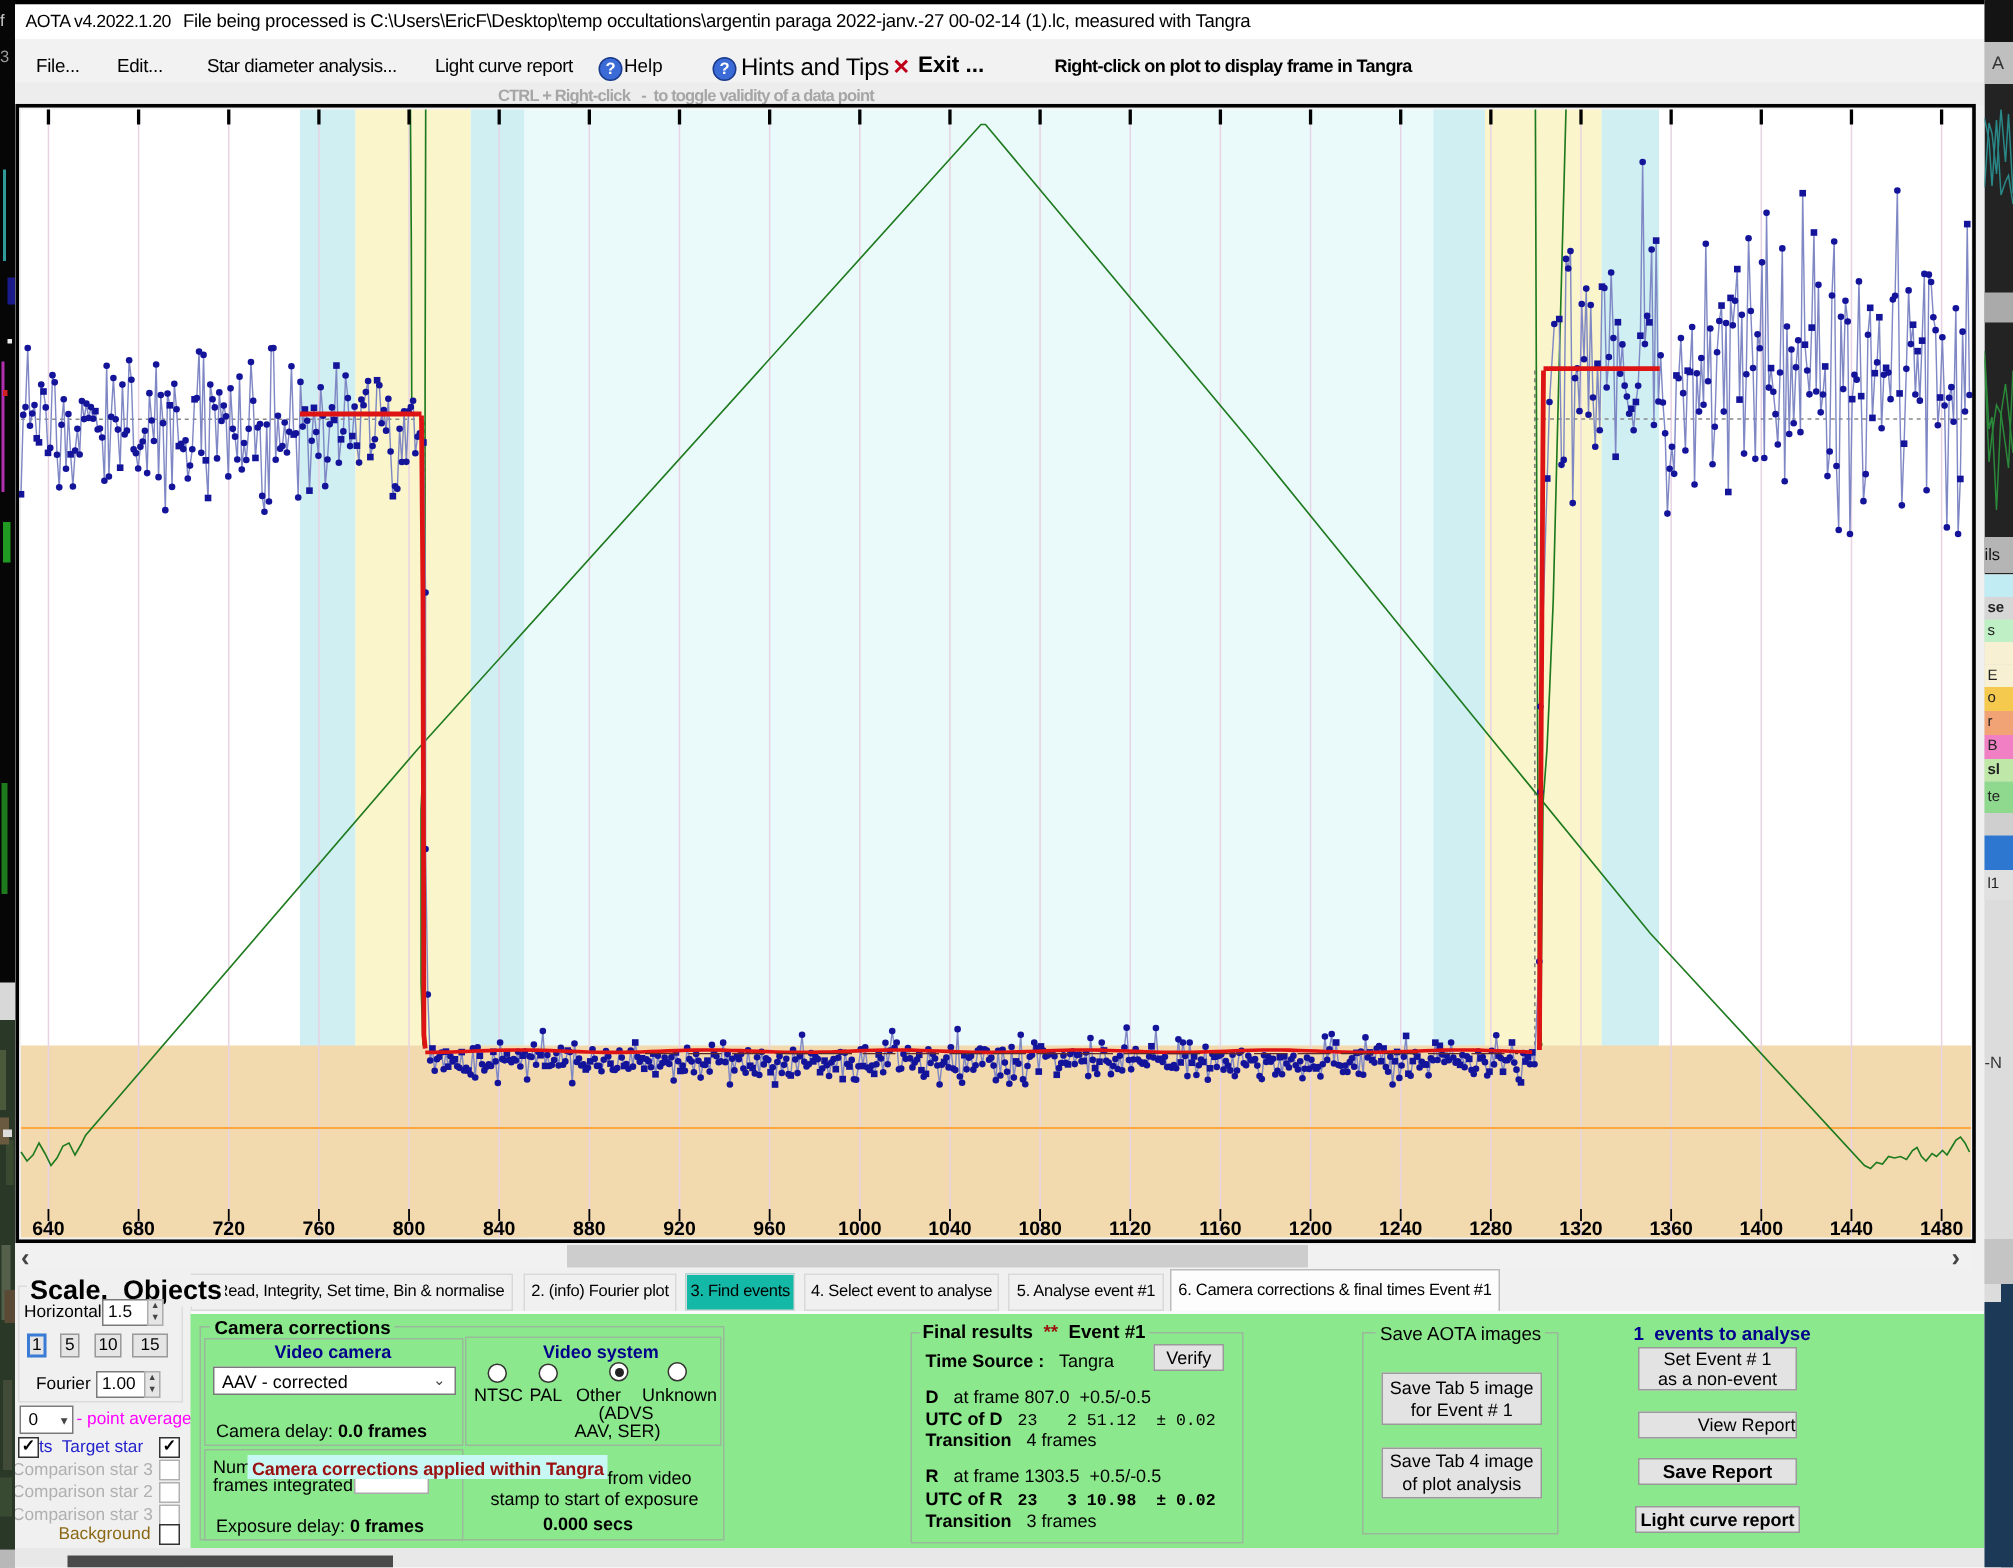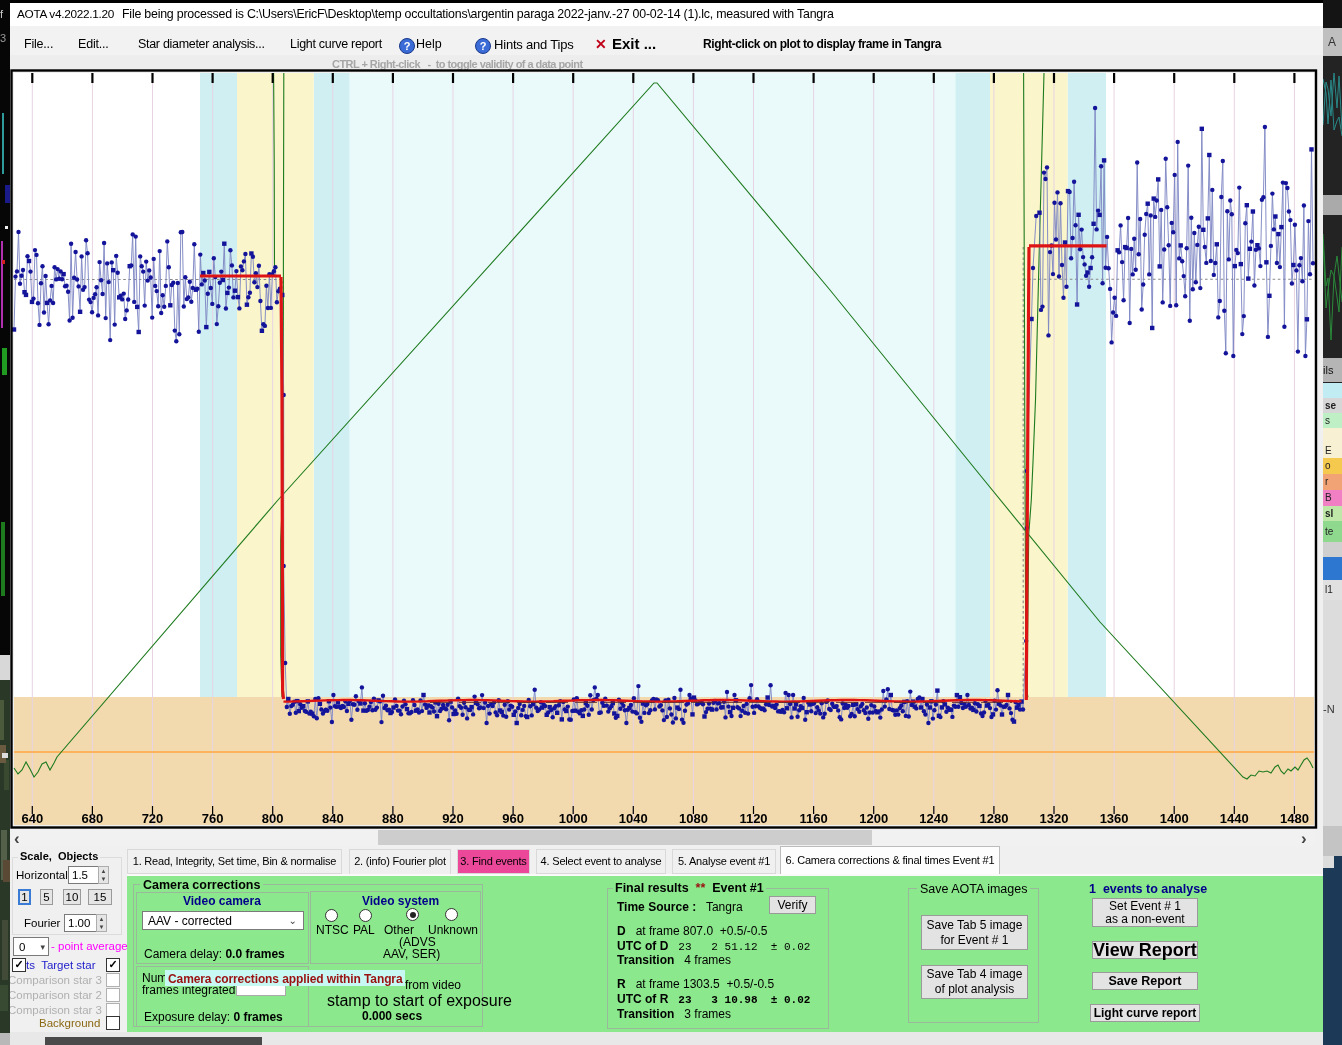--- a/index.html
+++ b/index.html
@@ -13,21 +13,21 @@
 <div style="position:absolute;left:122px;top:7px;font-size:12.4px;letter-spacing:-0.22px;color:#000;white-space:pre">File being processed is C:\Users\EricF\Desktop\temp occultations\argentin paraga 2022-janv.-27 00-02-14 (1).lc, measured with Tangra</div>
 <div style="position:absolute;left:10px;top:26px;width:1315px;height:29px;background:#f2f2f2"></div>
 <div style="position:absolute;left:10px;top:55px;width:1315px;height:15px;background:#ededed"></div>
 <div style="position:absolute;left:24px;top:37px;font-size:12.5px;letter-spacing:-0.2px">File...</div>
 <div style="position:absolute;left:78px;top:37px;font-size:12.5px;letter-spacing:-0.2px">Edit...</div>
 <div style="position:absolute;left:138px;top:37px;font-size:12.5px;letter-spacing:-0.3px">Star diameter analysis...</div>
 <div style="position:absolute;left:290px;top:37px;font-size:12.5px;letter-spacing:-0.3px">Light curve report</div>
 <div style="position:absolute;left:399px;top:38px;width:14px;height:14px;border-radius:50%;background:#3a6bd6;border:1px solid #1a3a8a;color:#fff;font-size:11px;font-weight:bold;text-align:center;line-height:14px">?</div>
 <div style="position:absolute;left:416px;top:37px;font-size:12.5px">Help</div>
 <div style="position:absolute;left:475px;top:38px;width:14px;height:14px;border-radius:50%;background:#3a6bd6;border:1px solid #1a3a8a;color:#fff;font-size:11px;font-weight:bold;text-align:center;line-height:14px">?</div>
-<div style="position:absolute;left:494px;top:37px;font-size:13px;letter-spacing:-0.2px">Hints and Tips</div>
+<div style="position:absolute;left:494px;top:37px;font-size:16px;letter-spacing:-0.2px">Hints and Tips</div>
 <div style="position:absolute;left:595px;top:36px;font-size:14px;font-weight:bold;color:#c00018">✕</div>
 <div style="position:absolute;left:612px;top:35px;font-size:15px;font-weight:bold">Exit ...</div>
 <div style="position:absolute;left:703px;top:37px;font-size:12px;font-weight:bold;letter-spacing:-0.4px">Right-click on plot to display frame in Tangra</div>
 <div style="position:absolute;left:332px;top:58px;font-size:11px;font-weight:bold;color:#a6a6a6;letter-spacing:-0.55px">CTRL + Right-click&nbsp;&nbsp; -&nbsp;&nbsp;to toggle validity of a data point</div>
 
 <svg width="1342" height="1045" viewBox="0 0 1342 1045" style="position:absolute;left:0;top:0">
 <rect x="14.0" y="73.0" width="1300.0" height="752.0" fill="#ffffff"></rect>
 <rect x="349.5" y="73.0" width="610.5" height="752.0" fill="#eafafb"></rect>
 <rect x="200" y="73.0" width="37" height="752.0" fill="#cfeff2"></rect>
 <rect x="313.7" y="73.0" width="35.8" height="752.0" fill="#cfeff2"></rect>
@@ -1022,28 +1022,28 @@
 <rect x="11.5" y="70.5" width="1304.5" height="757" fill="none" stroke="#000" stroke-width="2.4"></rect>
 </svg>
 
 <div style="position:absolute;left:11px;top:829px;width:1304px;height:17px;background:#f1f1f1"></div>
 <div style="position:absolute;left:378px;top:830px;width:494px;height:15px;background:#cdcdcd"></div>
 <div style="position:absolute;left:14px;top:829px;font-size:17px;color:#444;font-weight:bold">‹</div>
 <div style="position:absolute;left:1301px;top:829px;font-size:17px;color:#444;font-weight:bold">›</div>
 
 <div style="position:absolute;left:127px;top:849px;width:215px;height:25px;background:#f0f0f0;border:1px solid #d9d9d9;font-size:11px;letter-spacing:-0.2px;text-align:center;line-height:23px;white-space:nowrap;overflow:hidden;box-sizing:border-box">1.  Read, Integrity, Set time, Bin &amp; normalise</div>
 <div style="position:absolute;left:349px;top:849px;width:102px;height:40px;background:#f0f0f0;border:1px solid #d9d9d9;font-size:11px;letter-spacing:-0.2px;text-align:center;line-height:23px;white-space:nowrap;overflow:hidden;box-sizing:border-box">2. (info)  Fourier plot</div>
-<div style="position:absolute;left:457px;top:849px;width:73px;height:25px;background:#ec4899;border:1px solid #d9d9d9;font-size:11px;letter-spacing:-0.2px;text-align:center;line-height:23px;white-space:nowrap;overflow:hidden;box-sizing:border-box">3. Find events</div>
+<div style="position:absolute;left:457px;top:849px;width:73px;height:25px;background:#14b8a6;border:1px solid #d9d9d9;font-size:11px;letter-spacing:-0.2px;text-align:center;line-height:23px;white-space:nowrap;overflow:hidden;box-sizing:border-box">3. Find events</div>
 <div style="position:absolute;left:536px;top:849px;width:130px;height:25px;background:#f0f0f0;border:1px solid #d9d9d9;font-size:11px;letter-spacing:-0.2px;text-align:center;line-height:23px;white-space:nowrap;overflow:hidden;box-sizing:border-box">4. Select event to analyse</div>
 <div style="position:absolute;left:672px;top:849px;width:104px;height:25px;background:#f0f0f0;border:1px solid #d9d9d9;font-size:11px;letter-spacing:-0.2px;text-align:center;line-height:23px;white-space:nowrap;overflow:hidden;box-sizing:border-box">5. Analyse event #1</div>
 <div style="position:absolute;left:780px;top:846px;width:220px;height:29px;background:#fdfdfd;border:1px solid #bcbcbc;border-bottom:none;font-size:11px;letter-spacing:-0.2px;text-align:center;line-height:26px;white-space:nowrap;overflow:hidden;box-sizing:border-box">6. Camera corrections &amp; final times Event #1</div>
 
 <div style="position:absolute;left:10px;top:846px;width:117px;height:199px;background:#f0f0f0"></div>
 <div style="position:absolute;left:12px;top:857px;width:108px;height:76px;border:1px solid #dcdcdc"></div>
-<div style="position:absolute;left:18px;top:850px;font-size:11px;font-weight:bold;background:#f0f0f0;padding:0 2px;white-space:nowrap">Scale,&nbsp; Objects</div>
+<div style="position:absolute;left:18px;top:850px;font-size:18px;font-weight:bold;background:#f0f0f0;padding:0 2px;white-space:nowrap">Scale,&nbsp; Objects</div>
 <div style="position:absolute;left:16px;top:869px;font-size:11.5px">Horizontal</div>
 <div style="position:absolute;left:68px;top:866px;width:29px;height:16px;background:#fff;border:1px solid #7a7a7a;font-size:11.5px;padding-left:3px;line-height:16px">1.5</div>
 <div style="position:absolute;left:98px;top:866px;width:11px;height:18px;background:#e5e5e5;border:1px solid #adadad;box-sizing:border-box;font-size:6px;color:#444;text-align:center;line-height:8px">▲<br>▼</div>
 <div style="position:absolute;left:18px;top:889px;width:13px;height:16px;background:#e5e5e5;border:2px solid #3a7bd5;font-size:11.5px;text-align:center;line-height:13px;box-sizing:border-box">1</div>
 <div style="position:absolute;left:40px;top:889px;width:13px;height:16px;background:#e5e5e5;border:1px solid #9a9a9a;font-size:11.5px;text-align:center;line-height:14px;box-sizing:border-box">5</div>
 <div style="position:absolute;left:63px;top:889px;width:18px;height:16px;background:#e5e5e5;border:1px solid #9a9a9a;font-size:11.5px;text-align:center;line-height:14px;box-sizing:border-box">10</div>
 <div style="position:absolute;left:88px;top:889px;width:24px;height:16px;background:#e5e5e5;border:1px solid #9a9a9a;font-size:11.5px;text-align:center;line-height:14px;box-sizing:border-box">15</div>
 <div style="position:absolute;left:24px;top:917px;font-size:11.5px">Fourier</div>
 <div style="position:absolute;left:64px;top:914px;width:31px;height:16px;background:#fff;border:1px solid #7a7a7a;font-size:11.5px;padding-left:3px;line-height:16px">1.00</div>
 <div style="position:absolute;left:96px;top:914px;width:11px;height:18px;background:#e5e5e5;border:1px solid #adadad;box-sizing:border-box;font-size:6px;color:#444;text-align:center;line-height:8px">▲<br>▼</div>
@@ -1086,42 +1086,42 @@
 <div style="position:absolute;left:383px;top:947px;font-size:12px">AAV, SER)</div>
 
 <div style="position:absolute;left:136px;top:966px;width:171px;height:59px;border:1px solid #9ab89a"></div>
 <div style="position:absolute;left:142px;top:971px;font-size:12px;white-space:nowrap">Num</div>
 <div style="position:absolute;left:142px;top:983px;font-size:12px;white-space:nowrap">frames integrated</div>
 <div style="position:absolute;left:236px;top:981px;width:48px;height:13px;background:#fff;border:1px solid #aaa"></div>
 <div style="position:absolute;left:144px;top:1010px;font-size:12px;white-space:nowrap">Exposure delay: <b>0 frames</b></div>
 <div style="position:absolute;left:165px;top:970px;width:240px;height:16px;background:#c8f8f4"></div>
 <div style="position:absolute;left:168px;top:972px;font-size:12px;letter-spacing:-0.1px;font-weight:bold;color:#991111;white-space:nowrap">Camera corrections applied within Tangra</div>
 <div style="position:absolute;left:405px;top:978px;font-size:12px;white-space:nowrap">from video</div>
-<div style="position:absolute;left:327px;top:992px;font-size:16px;white-space:nowrap">stamp to start of exposure</div>
+<div style="position:absolute;left:327px;top:992px;font-size:12px;white-space:nowrap">stamp to start of exposure</div>
 <div style="position:absolute;left:362px;top:1009px;font-size:12px;font-weight:bold;white-space:nowrap">0.000 secs</div>
 
 <div style="position:absolute;left:607px;top:888px;width:220px;height:139px;border:1px solid #9ab89a"></div>
 <div style="position:absolute;left:613px;top:881px;font-size:12.5px;background:#8ce88c;padding:0 2px;white-space:nowrap"><b>Final results</b>&nbsp; <span style="color:#991111;font-weight:bold">**</span>&nbsp; <b>Event #1</b></div>
 <div style="position:absolute;left:617px;top:900px;font-size:12px;white-space:nowrap"><b>Time Source :</b>&nbsp;&nbsp; Tangra</div>
 <div style="position:absolute;left:769px;top:896px;width:47px;height:18px;background:#e3e3e3;border:1px solid #9a9a9a;font-size:12px;text-align:center;line-height:16px;box-sizing:border-box">Verify</div>
 <div style="position:absolute;left:617px;top:924px;font-size:12px;white-space:nowrap"><b>D</b>&nbsp;&nbsp; at frame 807.0&nbsp; +0.5/-0.5</div>
 <div style="position:absolute;left:617px;top:939px;font-size:12px;white-space:nowrap"><b>UTC of D</b>&nbsp;&nbsp;&nbsp;<span style="font-family:'Liberation Mono',monospace;font-weight:normal;font-size:11px">23&nbsp;&nbsp;&nbsp;2 51.12&nbsp; ± 0.02</span></div>
 <div style="position:absolute;left:617px;top:953px;font-size:12px;white-space:nowrap"><b>Transition</b>&nbsp;&nbsp; 4 frames</div>
 <div style="position:absolute;left:617px;top:977px;font-size:12px;white-space:nowrap"><b>R</b>&nbsp;&nbsp; at frame 1303.5&nbsp; +0.5/-0.5</div>
 <div style="position:absolute;left:617px;top:992px;font-size:12px;white-space:nowrap"><b>UTC of R</b>&nbsp;&nbsp;&nbsp;<span style="font-family:'Liberation Mono',monospace;font-weight:bold;font-size:11px">23&nbsp;&nbsp;&nbsp;3 10.98&nbsp; ± 0.02</span></div>
 <div style="position:absolute;left:617px;top:1007px;font-size:12px;white-space:nowrap"><b>Transition</b>&nbsp;&nbsp; 3 frames</div>
 
 <div style="position:absolute;left:908px;top:888px;width:129px;height:133px;border:1px solid #9ab89a"></div>
 <div style="position:absolute;left:917px;top:882px;font-size:12.5px;font-weight:normal;background:#8ce88c;padding:0 3px;white-space:nowrap">Save AOTA images</div>
 <div style="position:absolute;left:921px;top:915px;width:107px;height:35px;background:#e3e3e3;border:1px solid #9a9a9a;font-size:12px;text-align:center;line-height:15px;box-sizing:border-box;padding-top:2px">Save Tab 5 image<br>for Event # 1</div>
 <div style="position:absolute;left:921px;top:965px;width:107px;height:34px;background:#e3e3e3;border:1px solid #9a9a9a;font-size:12px;text-align:center;line-height:15px;box-sizing:border-box;padding-top:1px">Save Tab 4 image<br>of plot analysis</div>
 
 <div style="position:absolute;left:1089px;top:882px;font-size:12.5px;font-weight:bold;color:#00008b;white-space:nowrap">1&nbsp; events to analyse</div>
 <div style="position:absolute;left:1092px;top:898px;width:106px;height:29px;background:#e3e3e3;border:1px solid #9a9a9a;font-size:12px;text-align:center;line-height:13px;box-sizing:border-box;padding-top:1px">Set Event # 1<br>as a non-event</div>
-<div style="position:absolute;left:1092px;top:941px;width:106px;height:18px;background:#e3e3e3;border:1px solid #9a9a9a;font-size:18px;font-weight:bold;text-align:left;line-height:16px;box-sizing:border-box">View Report</div>
+<div style="position:absolute;left:1092px;top:941px;width:106px;height:18px;background:#e3e3e3;border:1px solid #9a9a9a;font-size:12px;font-weight:normal;text-align:right;line-height:16px;box-sizing:border-box">View Report</div>
 <div style="position:absolute;left:1092px;top:972px;width:106px;height:18px;background:#e3e3e3;border:1px solid #9a9a9a;font-size:12.5px;font-weight:bold;text-align:center;line-height:16px;box-sizing:border-box">Save Report</div>
 <div style="position:absolute;left:1090px;top:1004px;width:110px;height:18px;background:#e3e3e3;border:1px solid #9a9a9a;font-size:12px;font-weight:bold;text-align:center;line-height:16px;box-sizing:border-box;white-space:nowrap">Light curve report</div>
 
 <div style="position:absolute;left:10px;top:1032px;width:1315px;height:13px;background:#e8e8e8"></div>
 <div style="position:absolute;left:45px;top:1037px;width:217px;height:8px;background:#4a4a4a"></div>
 
 <div style="position:absolute;left:0;top:0;width:10px;height:1045px;background:#060606"></div>
 <div style="position:absolute;left:0;top:8px;width:10px;height:16px;color:#ccc;font-size:11px;overflow:hidden">f</div>
 <div style="position:absolute;left:0;top:32px;width:10px;height:16px;color:#999;font-size:11px;overflow:hidden">3</div>
 <div style="position:absolute;left:2px;top:113px;width:2px;height:61px;background:#2e9a9a"></div>

